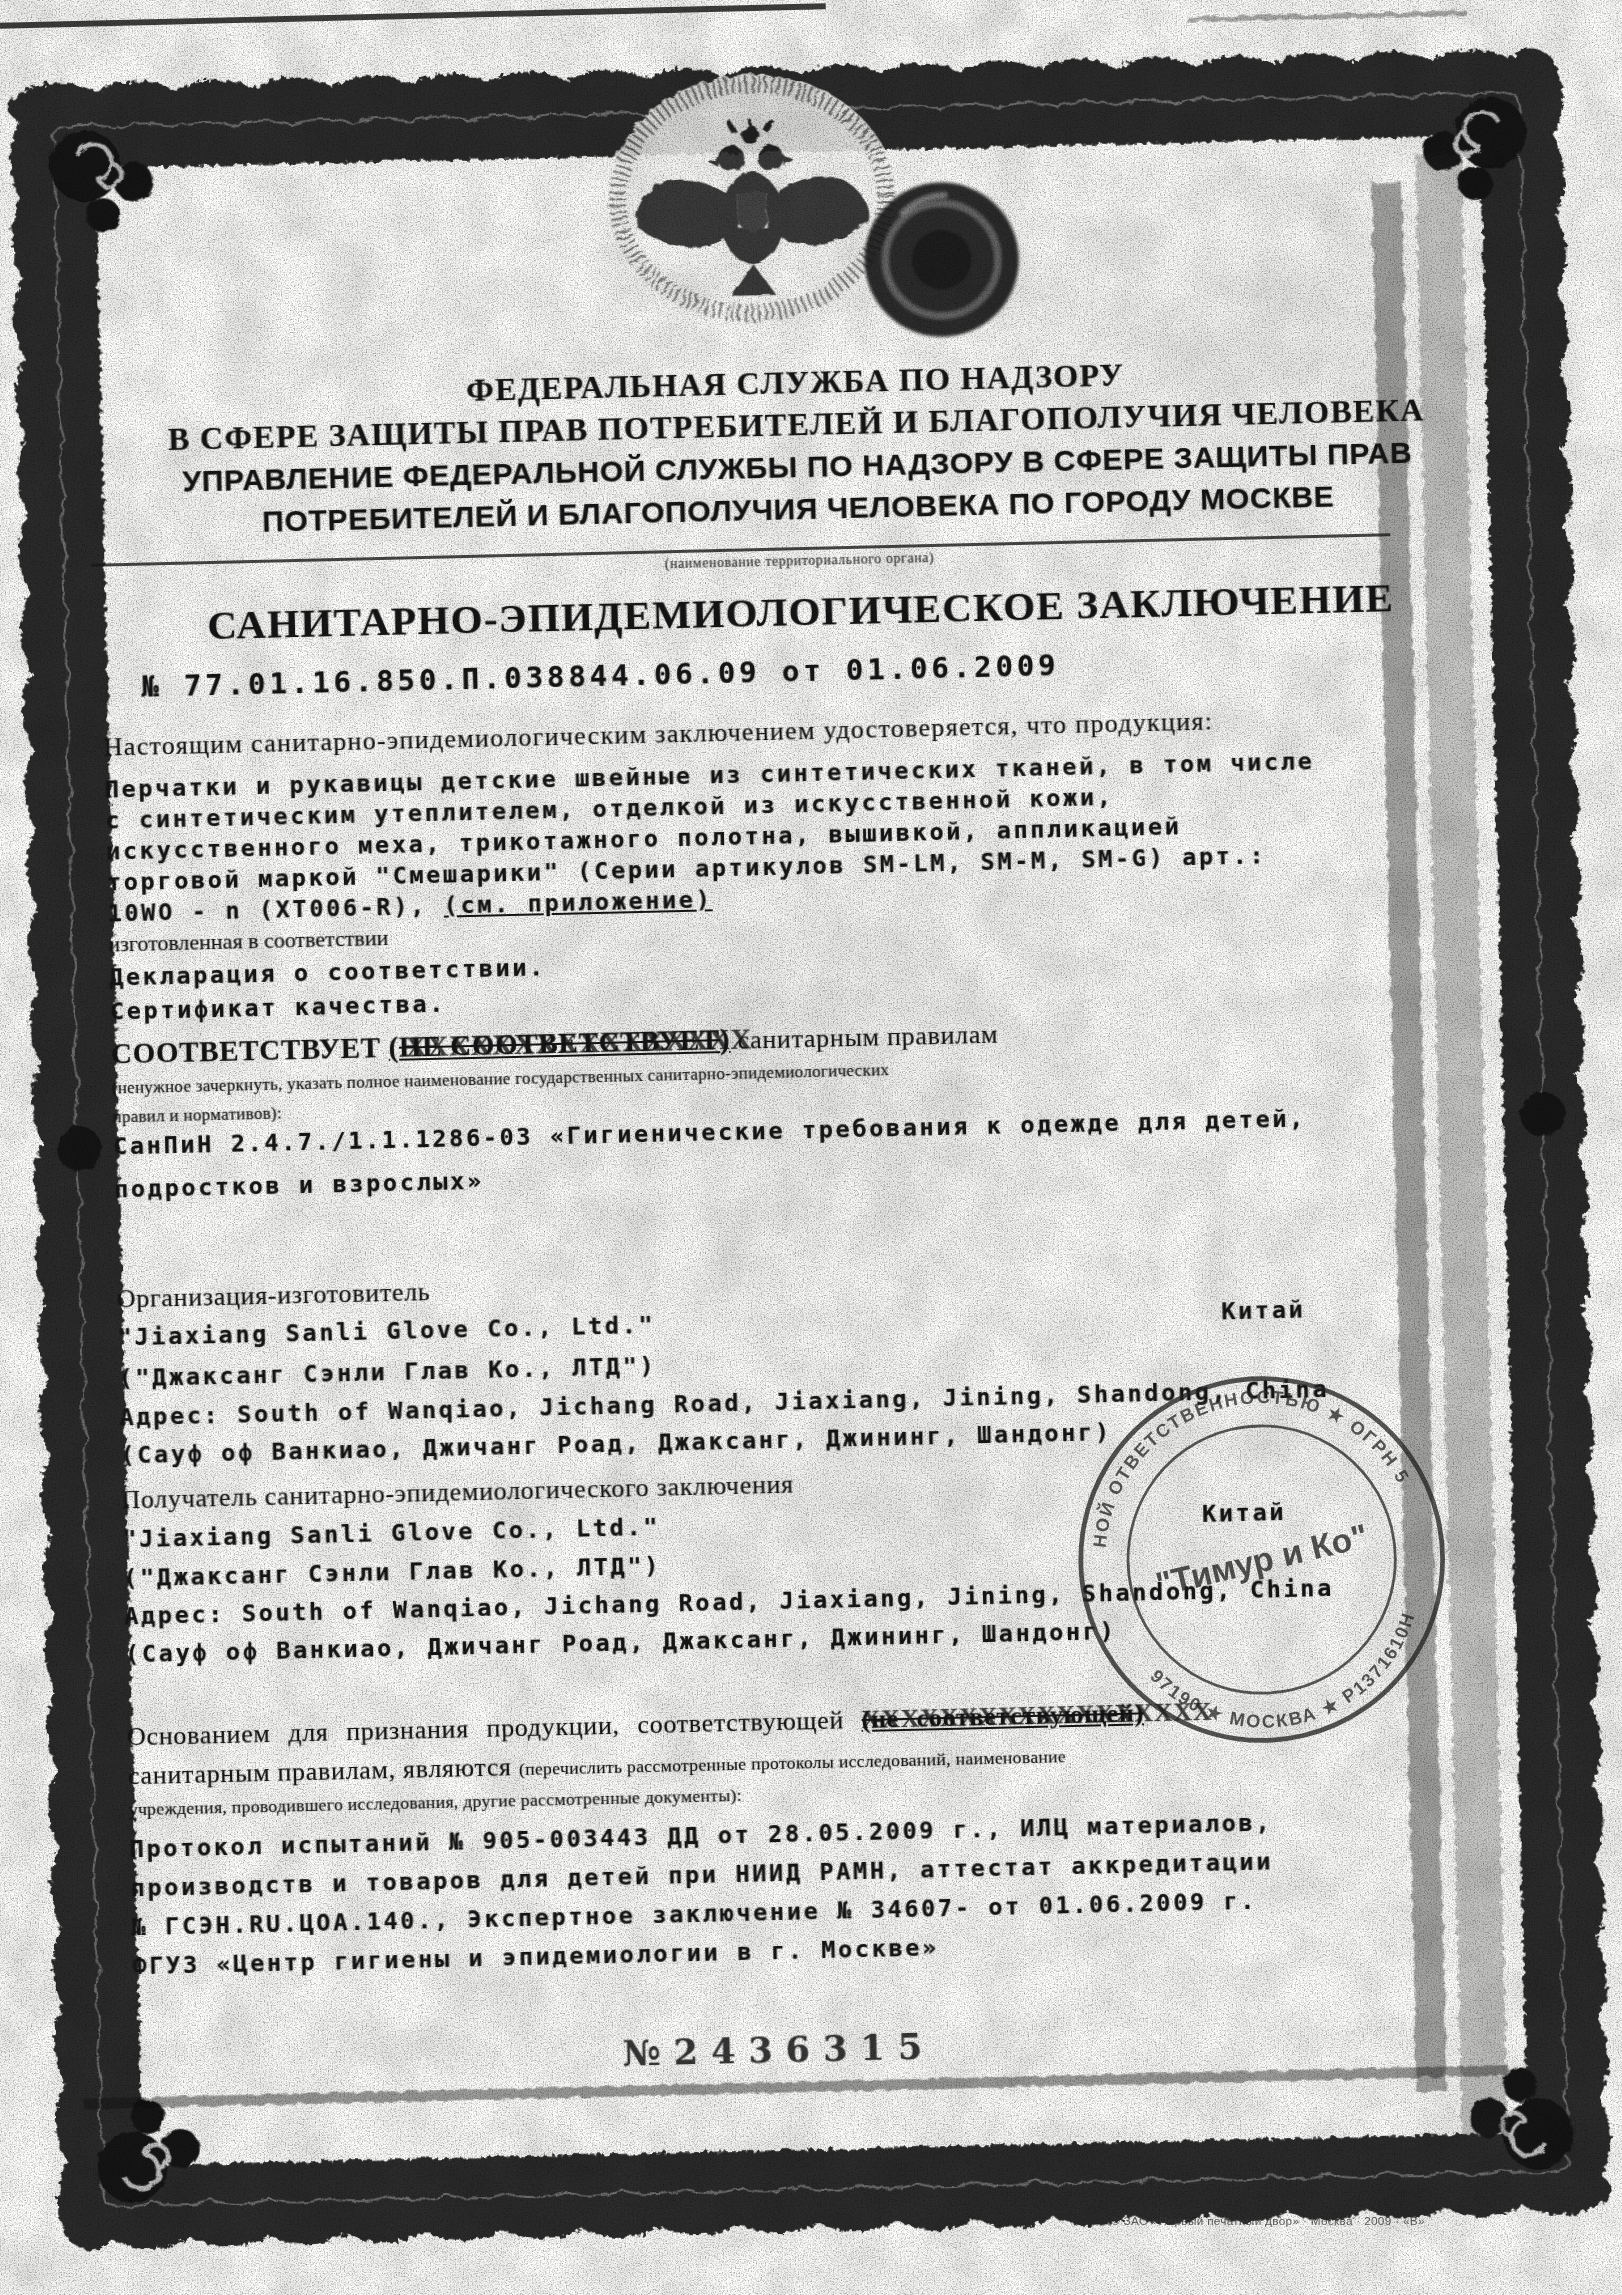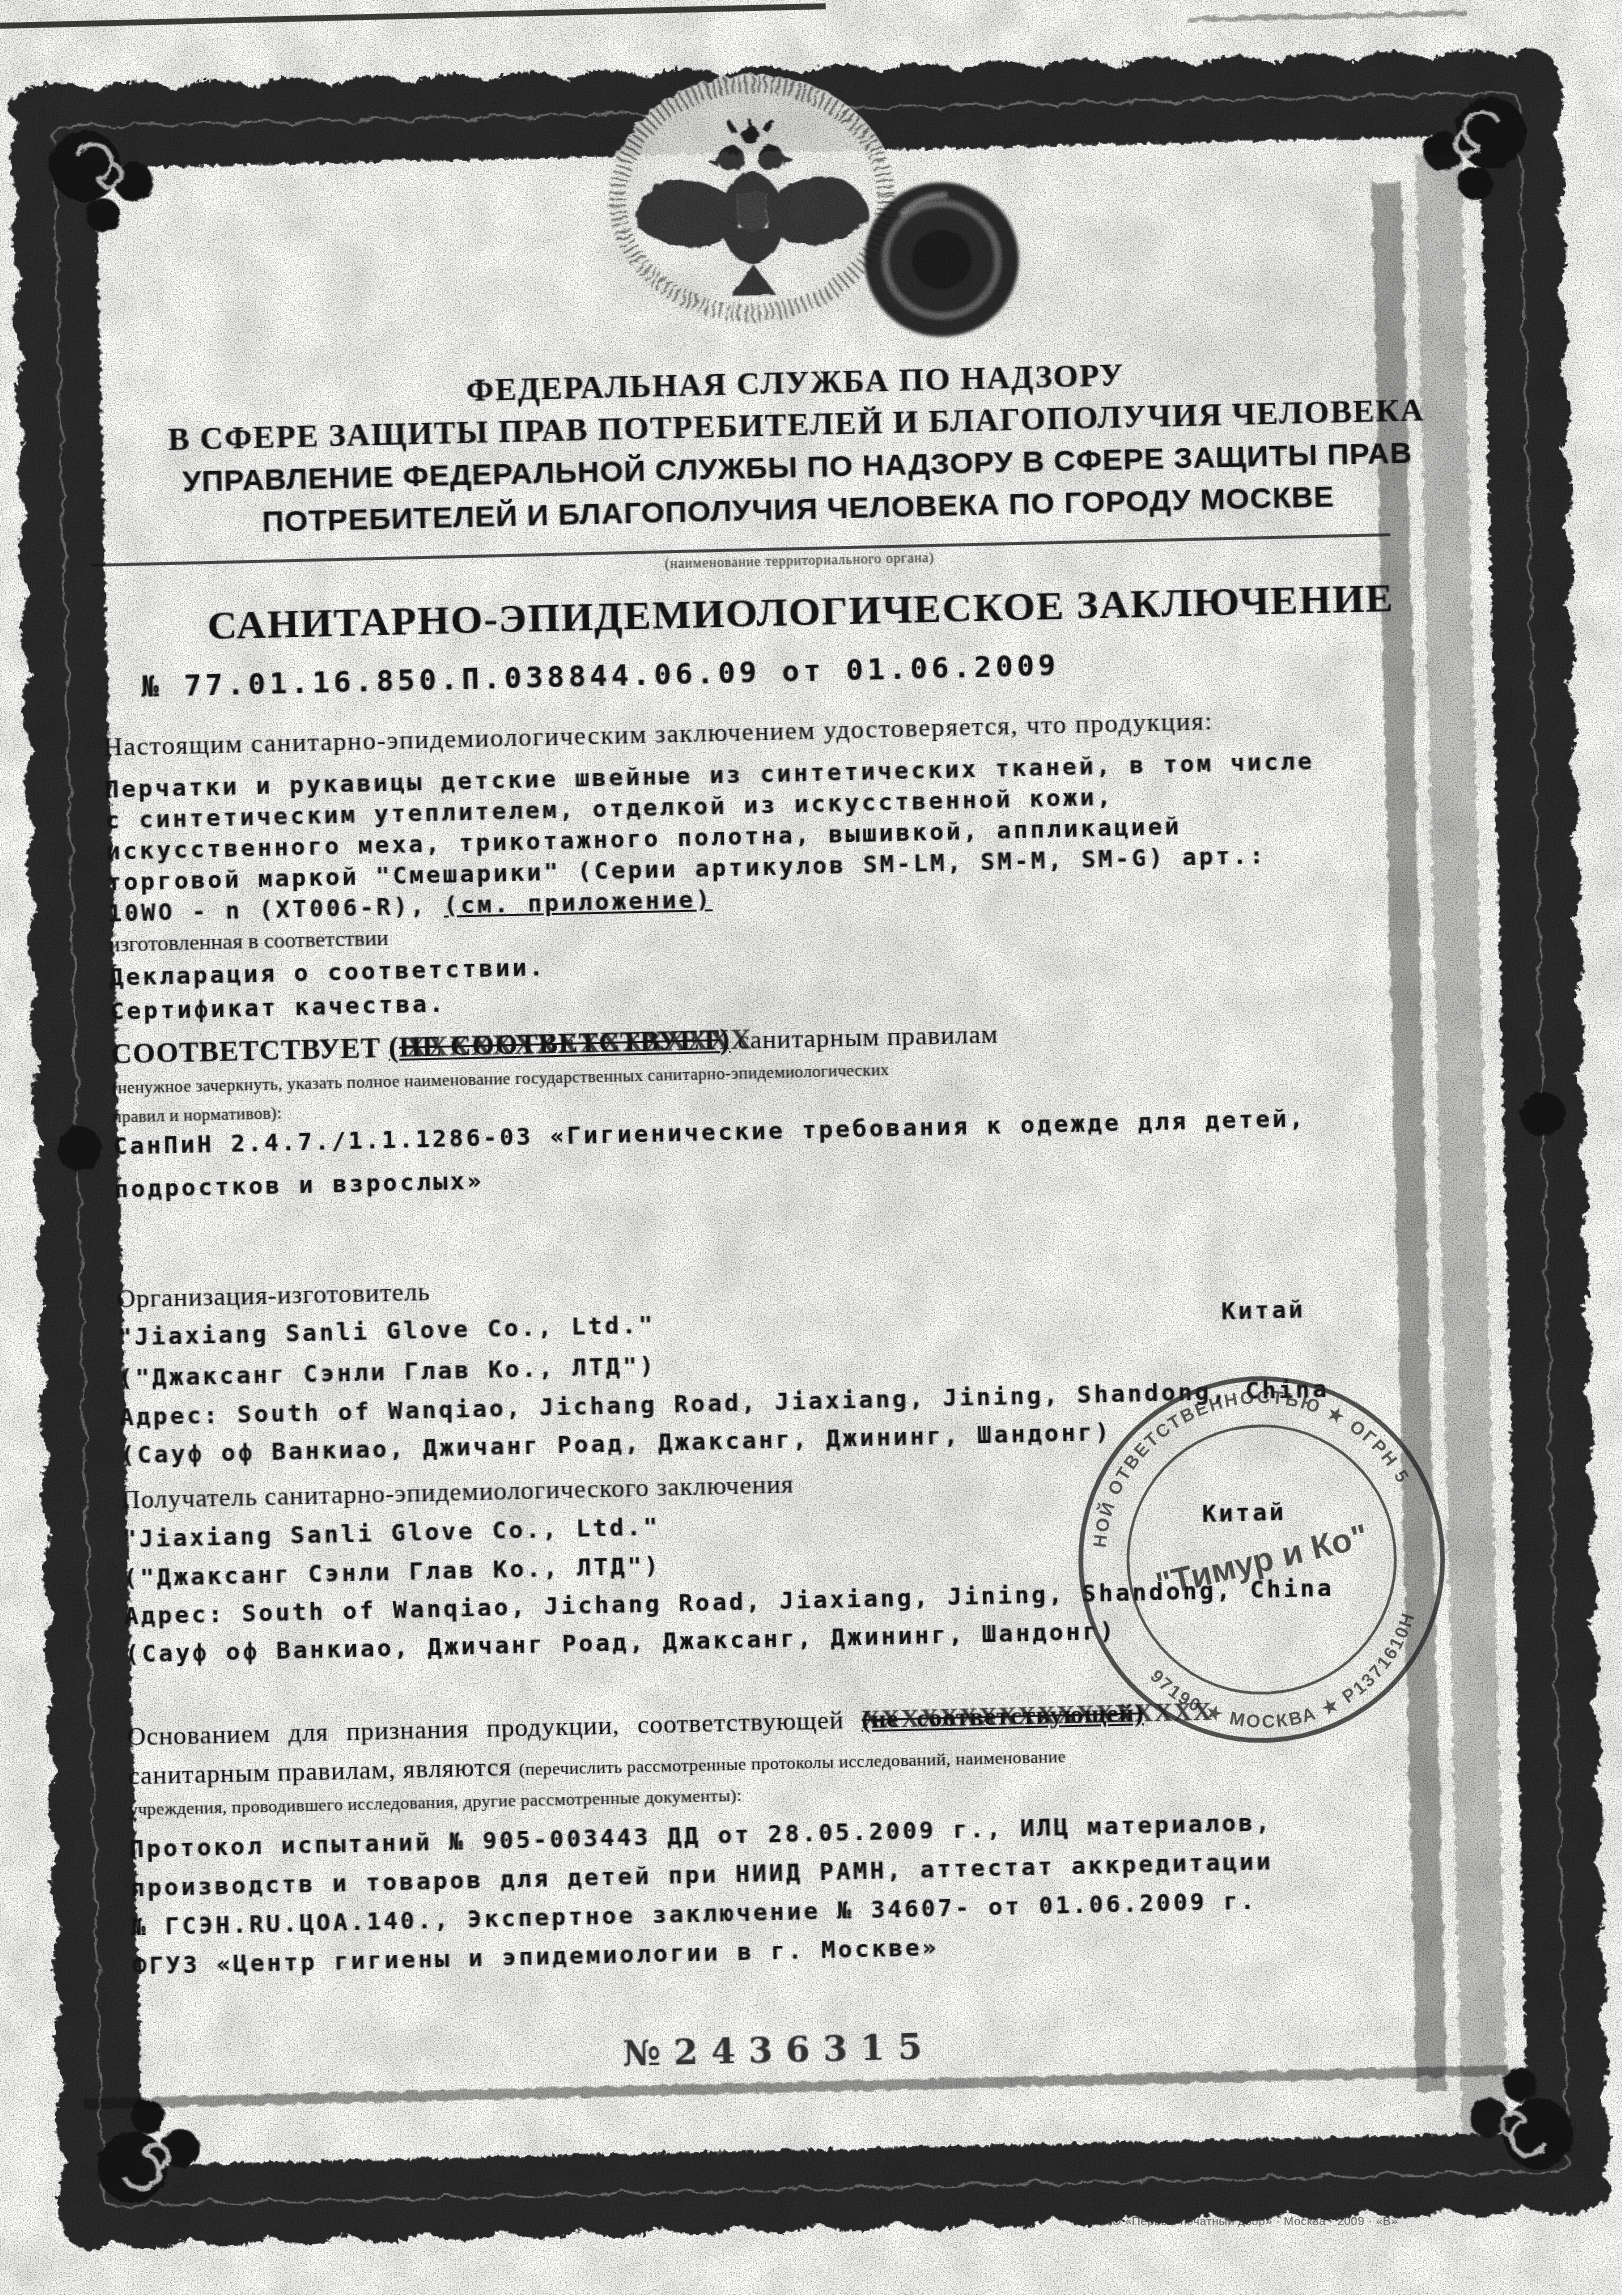--- a/index.html
+++ b/index.html
@@ -200,21 +200,21 @@
         <path id="arcTop" d="M 86 260 A 232 232 0 0 1 534 260" fill="none"></path>
         <path id="arcBot" d="M 84 390 A 232 232 0 0 0 536 390" fill="none"></path>
         <text class="stampRing"><textPath href="#arcTop" startOffset="50%" text-anchor="middle">С ОГРАНИЧЕННОЙ ОТВЕТСТВЕННОСТЬЮ ★ ОГРН 5087746256750</textPath></text>
         <text class="stampRing"><textPath href="#arcBot" startOffset="50%" text-anchor="middle">97190 ★ МОСКВА ★ Р1371610Н</textPath></text>
         <text class="stampCenter" x="310" y="338" text-anchor="middle">"Тимур и Ко"</text>
       </g>
     </svg>
 
   </div>
 
-  <div class="ln footer" style="top:2214px;left:1084px;position:absolute;z-index:3">© ЗАО «Первый печатный двор» · Москва · 2009 · «В»</div>
+  <div class="ln footer" style="top:2214px;left:1111px;position:absolute;z-index:3">© ЗАО «Первый печатный двор» · Москва · 2009 · «В»</div>
 
   <svg class="noise" viewBox="0 0 2480 3509">
     <defs>
       <filter id="mottle" x="0" y="0" width="100%" height="100%">
         <feTurbulence type="fractalNoise" baseFrequency="0.012" numOctaves="4" seed="5"></feTurbulence>
         <feColorMatrix type="matrix" values="0 0 0 0 0  0 0 0 0 0  0 0 0 0 0  0.5 0.5 0.5 0 -0.55"></feColorMatrix>
       </filter>
       <filter id="speck" x="0" y="0" width="100%" height="100%">
         <feTurbulence type="fractalNoise" baseFrequency="0.5" numOctaves="2" seed="11"></feTurbulence>
         <feColorMatrix type="matrix" values="0 0 0 0 0  0 0 0 0 0  0 0 0 0 0  0.9 0.9 0.9 0 -1.25"></feColorMatrix>

